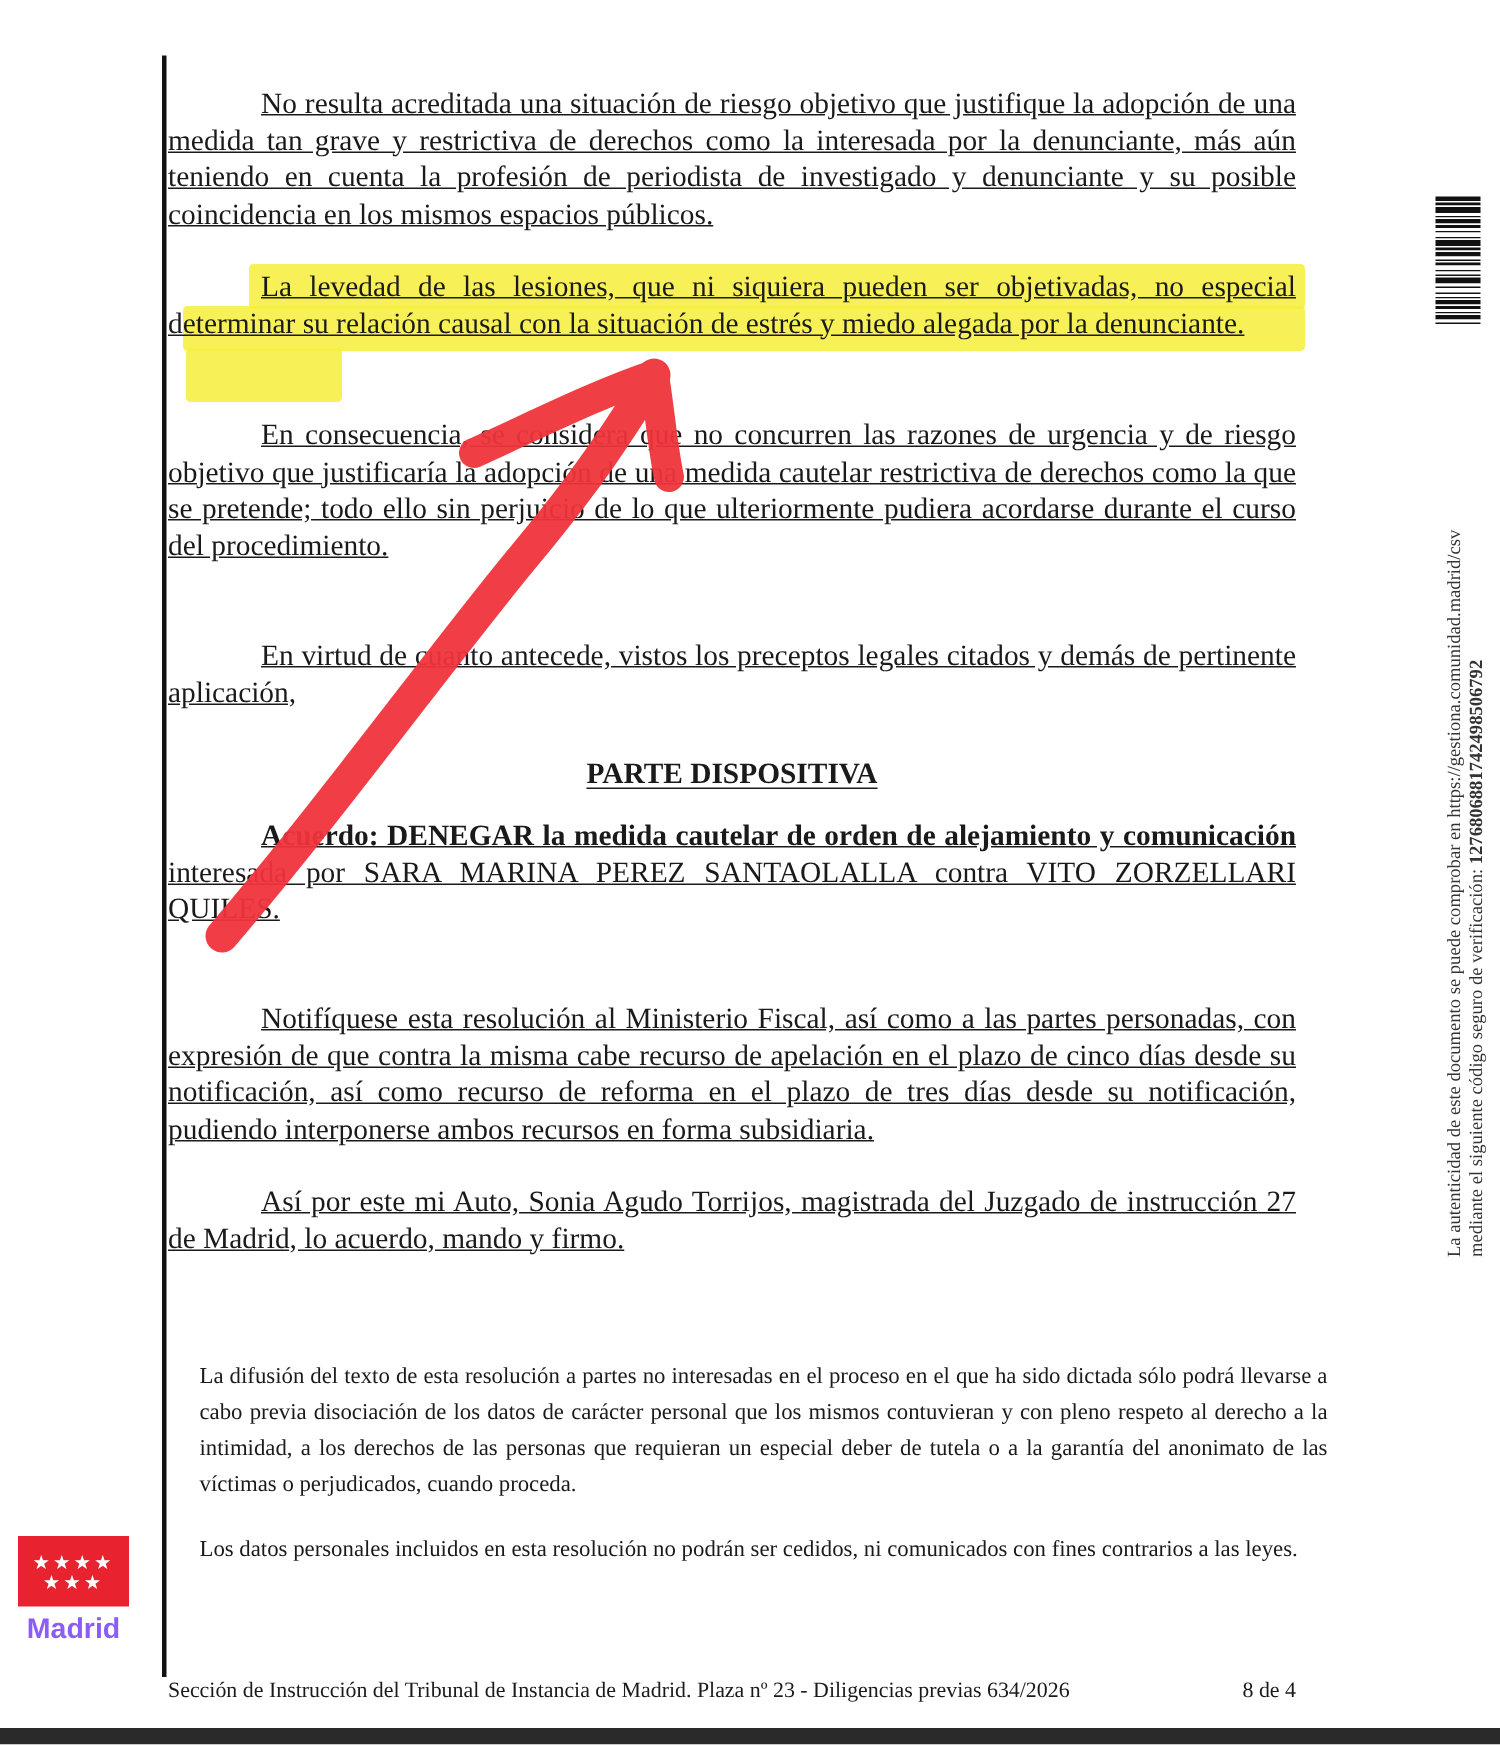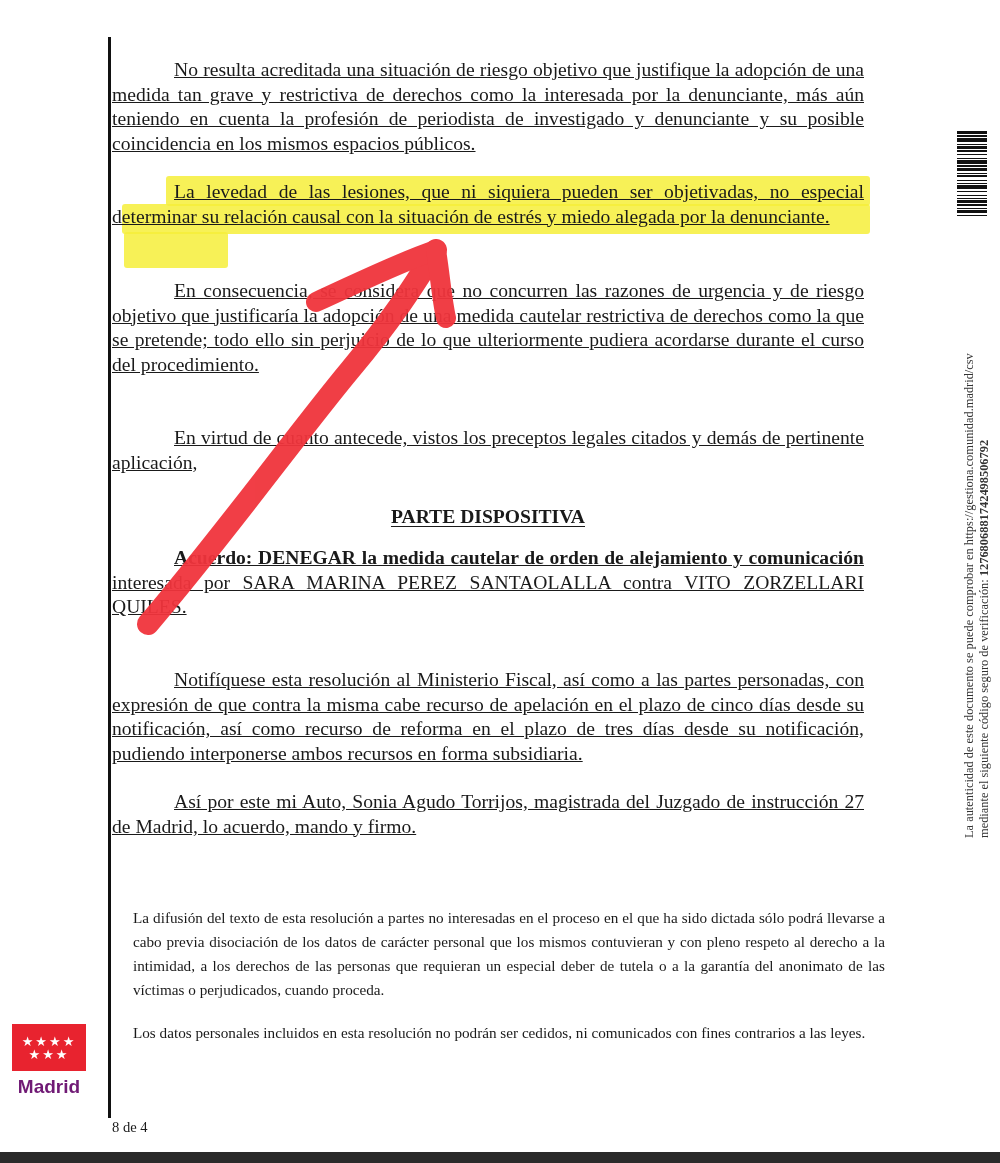--- a/index.html
+++ b/index.html
@@ -52,21 +52,21 @@
     .barcode div { width: 100%; }
     .logo {
       position: absolute; left: 12px; top: 1024px; width: 74px; height: 47px;
       background: #e8232f;
       display: flex; flex-direction: column; align-items: center; justify-content: center;
     }
     .logo .stars { color: #fff; font-size: 13px; line-height: 13px; letter-spacing: 2px; }
     .logo-label {
       position: absolute; left: 12px; top: 1076px; width: 74px; text-align: center;
       font-family: "Liberation Sans", "DejaVu Sans", sans-serif; font-weight: bold;
-      font-size: 19px; color: #701a75;
+      font-size: 19px; color: #8b5cf6;
     }
     .arrow { position: absolute; left: 0; top: 0; pointer-events: none; }
   </style>
 </head>
 <body>
 
 <div class="margin-rule"></div>
 
 <div class="hl" style="left:166px; top:176px; width:704px; height:30px;"></div>
 <div class="hl" style="left:122px; top:204px; width:748px; height:30px;"></div>
@@ -106,20 +106,21 @@
 
 <div class="small-text" style="top:906px;">
   <p style="margin:0">La difusión del texto de esta resolución a partes no interesadas en el proceso en el que ha sido dictada sólo podrá llevarse a cabo previa disociación de los datos de carácter personal que los mismos contuvieran y con pleno respeto al derecho a la intimidad, a los derechos de las personas que requieran un especial deber de tutela o a la garantía del anonimato de las víctimas o perjudicados, cuando proceda.</p>
 </div>
 
 <div class="small-text" style="top:1021px;">
   <p style="margin:0">Los datos personales incluidos en esta resolución no podrán ser cedidos, ni comunicados con fines contrarios a las leyes.</p>
 </div>
 
 <div class="footer-line">
+  <span>Sección de Instrucción del Tribunal de Instancia de Madrid. Plaza nº 23 - Diligencias previas 634/2026</span>
   <span>8 de 4</span>
 </div>
 
 <div class="barcode">
     <div style="height: 3px; background: rgb(17, 17, 17);"></div>
     <div style="height: 1px; background: rgb(255, 255, 255);"></div>
     <div style="height: 2px; background: rgb(17, 17, 17);"></div>
     <div style="height: 1px; background: rgb(255, 255, 255);"></div>
     <div style="height: 4px; background: rgb(17, 17, 17);"></div>
     <div style="height: 2px; background: rgb(255, 255, 255);"></div>

